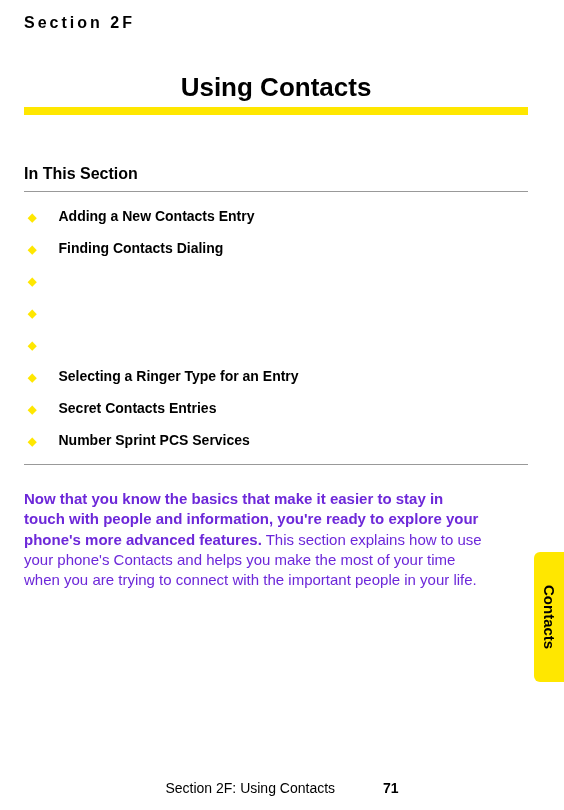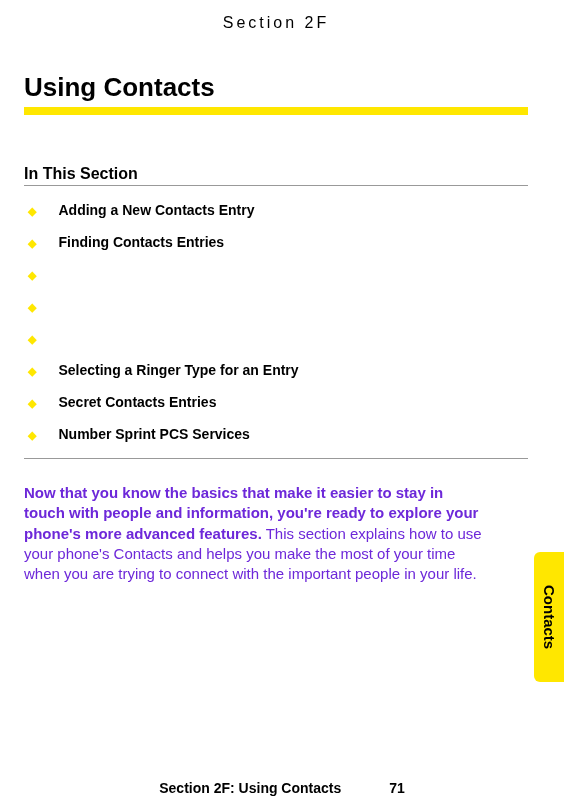--- a/index.html
+++ b/index.html
@@ -12,45 +12,46 @@
     position: relative;
     overflow: hidden;
   }
   .page {
     padding: 8px 36px 0 24px;
     position: relative;
     height: 100%;
     box-sizing: border-box;
   }
   .section-label {
-    text-align: center;
-    font-weight: normal;
+    text-align: left;
+    font-weight: bold;
     font-size: 16px;
     letter-spacing: 3px;
     color: #000;
     margin-bottom: 40px;
     margin-top: 6px;
   }
   .chapter-title {
     font-size: 26px;
     font-weight: bold;
     color: #000;
     margin-bottom: 0px;
+    text-align: center;
   }
   .yellow-rule {
     height: 8px;
     background: #ffe700;
     width: 100%;
     margin-top: 4px;
     margin-bottom: 50px;
   }
   .in-this {
     font-size: 16px;
     font-weight: bold;
-    margin-bottom: 2px;
+    margin-bottom: 8px;
   }
   .thin-rule {
     height: 1px;
     background: #999;
     width: 100%;
     margin-bottom: 16px;
   }
   .thin-rule.bottom {
     margin-top: 8px;
     margin-bottom: 24px;
@@ -104,21 +105,21 @@
     color: #000;
   }
   .footer {
     position: absolute;
     bottom: 14px;
     width: 100%;
     text-align: center;
     font-size: 14px;
   }
   .footer .ftitle {
-    font-weight: bold;
+    font-weight: normal;
   }
   .footer .pgnum {
     font-weight: bold;
     margin-left: 44px;
   }
 </style>
 </head>
 <body>
 
 <div class="page">
@@ -131,21 +132,21 @@
   <div class="in-this">In This Section</div>
   <div class="thin-rule"></div>
 
   <ul class="toc-list">
     <li>
       <span class="diamond">◆</span>
       <span>Adding a New Contacts Entry</span>
     </li>
     <li>
       <span class="diamond">◆</span>
-      <span>Finding Contacts Entries</span>
+      <span>Finding Contacts Dialing</span>
     </li>
     <li>
       <span class="diamond">◆</span>
     </li>
     <li>
       <span class="diamond">◆</span>
     </li>
     <li>
       <span class="diamond">◆</span>
     </li>

